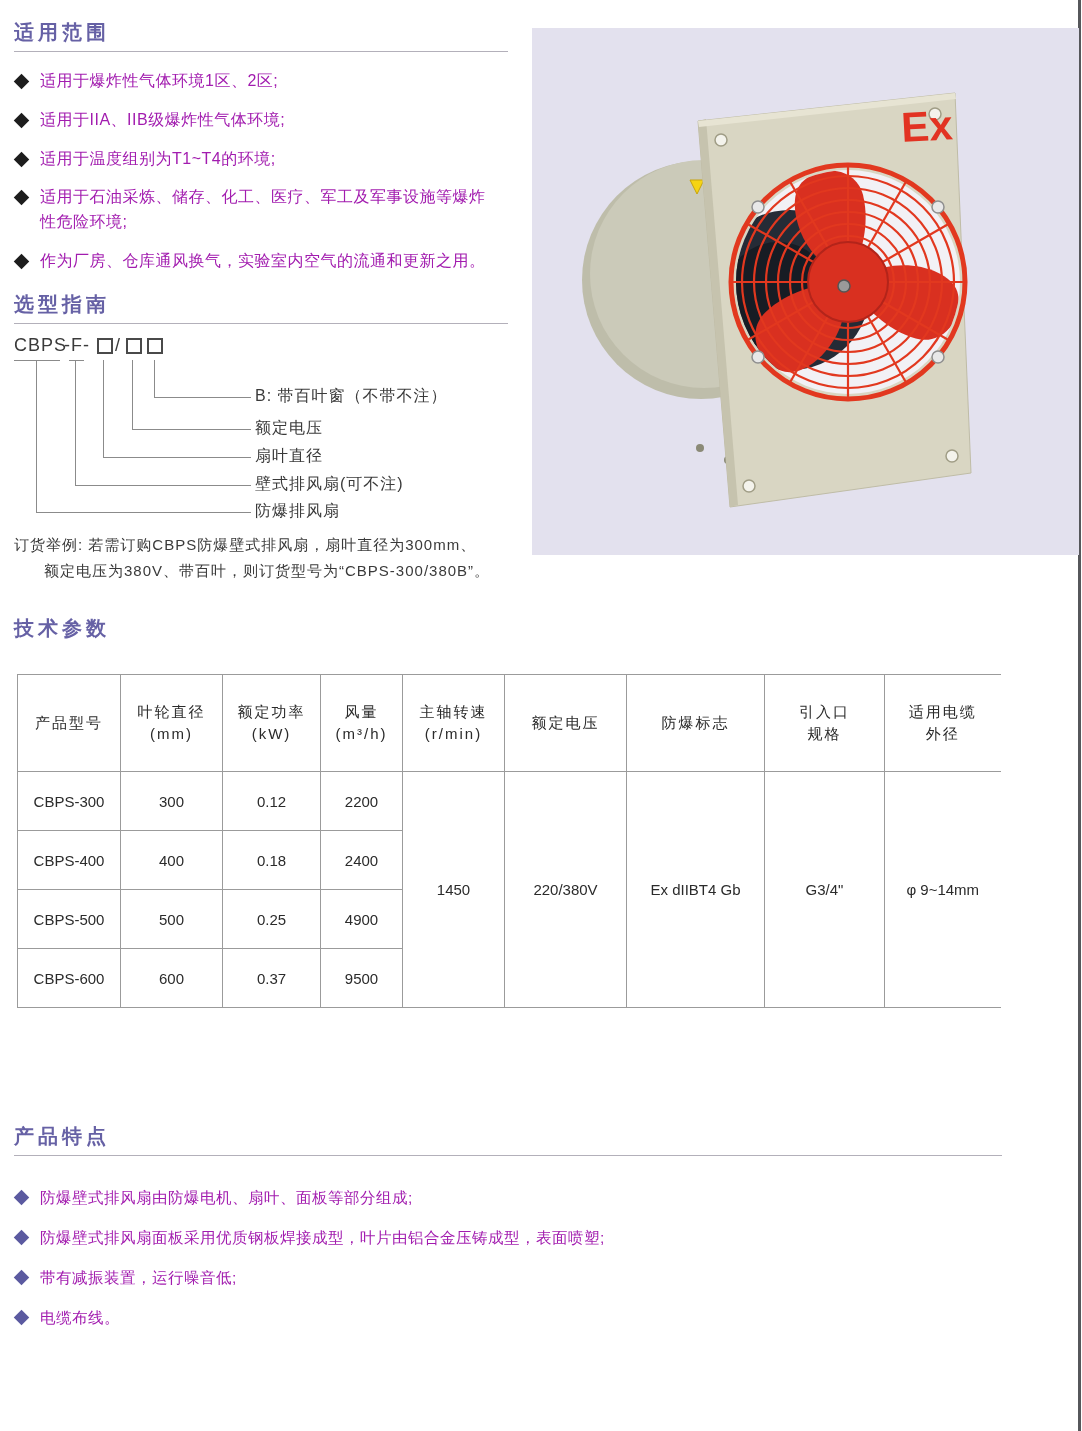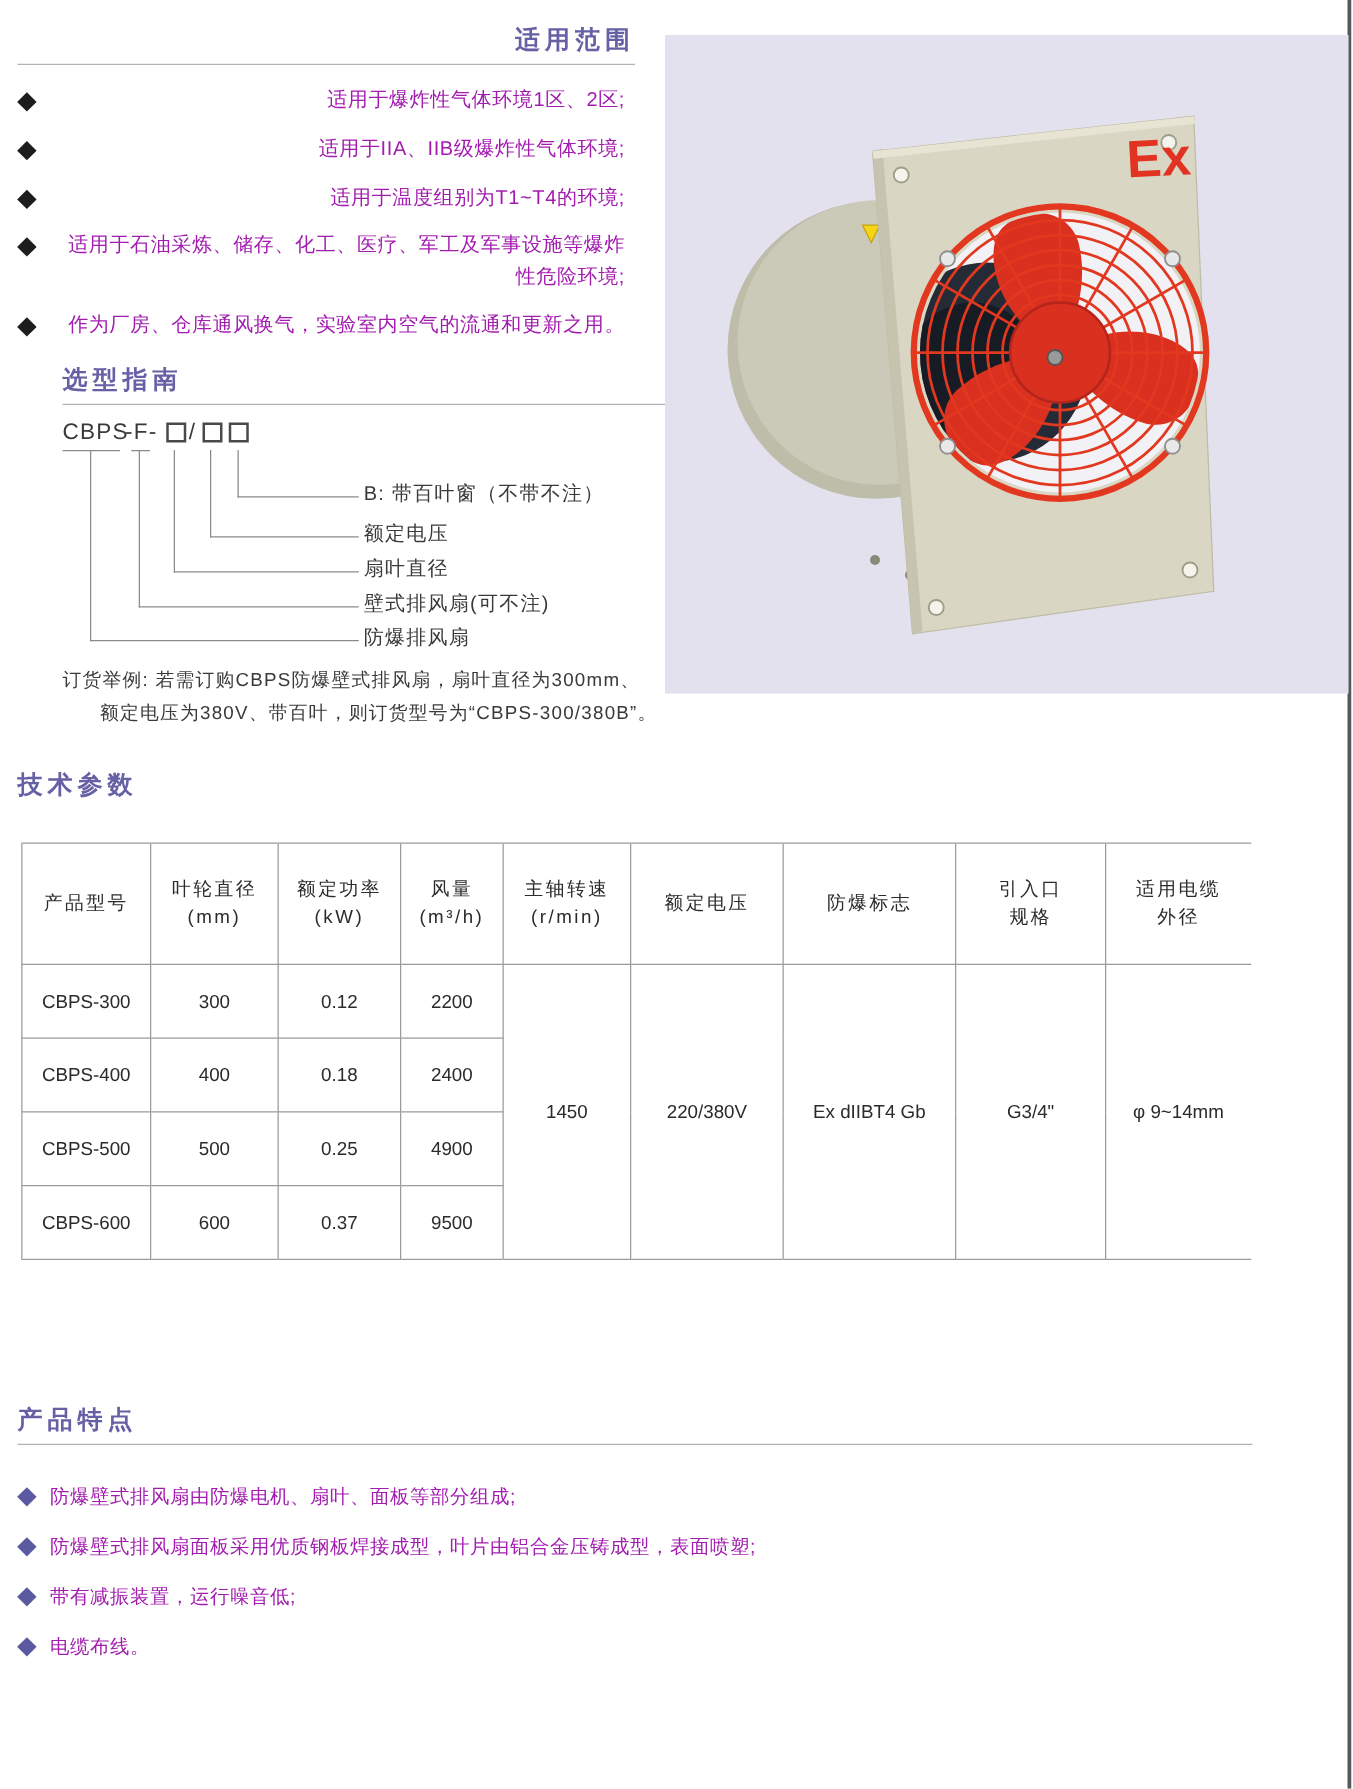--- a/index.html
+++ b/index.html
@@ -9,35 +9,35 @@
   }
   .page-edge{position:absolute;top:0;right:1px;width:3px;height:1431px;background:#56575b;}
 
   .section{position:absolute;}
   .sec-heading{
     font-size:20px;font-weight:bold;color:#6661a5;letter-spacing:4px;line-height:1.2;
   }
   .sec-underline{height:0;border-top:1px solid #b3b0ba;margin-top:7px;}
 
   
-  #sec-scope{left:14px;top:20px;width:494px;text-align:right;}
+  #sec-scope{left:14px;top:20px;width:494px;}
   .bullet-list{margin-top:17px;}
   .bullet-item{
     position:relative;padding-left:26px;font-size:16px;letter-spacing:0.5px;
     line-height:1.55;margin-bottom:14px;color:#a21caf;
   }
   #sec-scope .bullet-item{width:460px;margin-bottom:14px;}
   .diamond{
     position:absolute;left:2px;top:7px;width:11px;height:11px;background:#1d1d1d;
     transform:rotate(45deg);
   }
   .diamond.purple{background:#5b5aa0;}
 
   
-  #sec-selection{left:14px;top:292px;width:500px;margin-left:36px;}
+  #sec-selection{left:14px;top:292px;width:500px;}
   .diagram{position:relative;margin-top:12px;height:198px;}
   .code-piece{position:absolute;top:0;font-size:18px;font-weight:500;color:#3a3a3a;letter-spacing:1px;line-height:1;}
   .code-box{
     position:absolute;top:2px;width:12px;height:12px;border:2px solid #4a4a4a;background:#ffffff;
   }
   .code-underline{position:absolute;top:24px;height:0;border-top:1px solid #8b8b8b;}
   .connector{
     position:absolute;top:24px;border-left:1px solid #8b8b8b;border-bottom:1px solid #8b8b8b;
   }
   .diagram-label{position:absolute;left:241px;font-size:16px;color:#3a3a3a;letter-spacing:1px;white-space:nowrap;line-height:1.3;}

